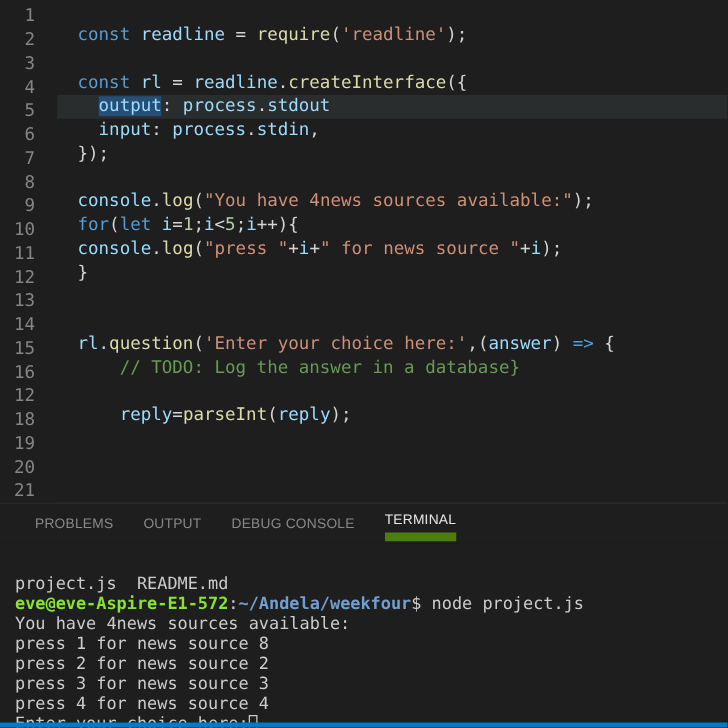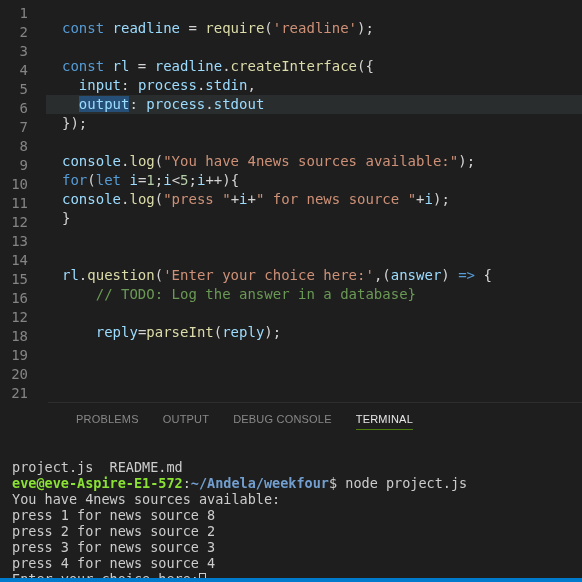--- a/index.html
+++ b/index.html
@@ -44,24 +44,23 @@
 .panel-tabs {
   display: flex;
   border-top: 1px solid #2d2d2d;
   background: #1e1e1e;
   height: 33px;
   align-items: center;
   padding: 0 28px;
   gap: 24px;
   font-family: -apple-system, 'Segoe UI', sans-serif;
   font-size: 11px;
-  margin-left: 48px;
 }
 .panel-tab { color: #888; text-transform: uppercase; cursor: pointer; letter-spacing: 0.2px; }
-.panel-tab.active { color: #e7e7e7; border-bottom: 1px solid #4d7c0f; padding-bottom: 4px; margin-bottom: -5px; }
+.panel-tab.active { color: #e7e7e7; border-bottom: 7px solid #4d7c0f; padding-bottom: 4px; margin-bottom: -5px; }
 .terminal {
   background: #1e1e1e;
   color: #cccccc;
   padding: 8px 12px 0 12px;
   font-size: 13.5px;
   line-height: 16px;
   height: 143px;
   white-space: pre;
 }
 .term-user { color: #8ae234; font-weight: bold; text-align: right;}
@@ -94,22 +93,22 @@
       <div class="ln">18</div>
       <div class="ln">19</div>
       <div class="ln">20</div>
       <div class="ln">21</div>
     </div>
   <div class="code">
       <div class="line"><span class="op"></span></div>
       <div class="line"><span class="kw">const </span><span class="var">readline</span><span class="op"> = </span><span class="fn">require</span><span class="op">(</span><span class="str">'readline'</span><span class="op">);</span></div>
       <div class="line"><span class="op"></span></div>
       <div class="line"><span class="kw">const </span><span class="var">rl</span><span class="op"> = </span><span class="var">readline</span><span class="op">.</span><span class="fn">createInterface</span><span class="op">({</span></div>
+      <div class="line hl"><span class="op">  </span><span class="var sel">output</span><span class="op">: </span><span class="var">process</span><span class="op">.</span><span class="var">stdout</span></div>
       <div class="line"><span class="op">  </span><span class="var">input</span><span class="op">: </span><span class="var">process</span><span class="op">.</span><span class="var">stdin</span><span class="op">,</span></div>
-      <div class="line hl"><span class="op">  </span><span class="var sel">output</span><span class="op">: </span><span class="var">process</span><span class="op">.</span><span class="var">stdout</span></div>
       <div class="line"><span class="op">});</span></div>
       <div class="line"><span class="op"></span></div>
       <div class="line"><span class="var">console</span><span class="op">.</span><span class="fn">log</span><span class="op">(</span><span class="str">"You have 4news sources available:"</span><span class="op">);</span></div>
       <div class="line"><span class="kw">for</span><span class="op">(</span><span class="kw">let </span><span class="var">i</span><span class="op">=</span><span class="num">1</span><span class="op">;</span><span class="var">i</span><span class="op">&lt;</span><span class="num">5</span><span class="op">;</span><span class="var">i</span><span class="op">++){</span></div>
       <div class="line"><span class="var">console</span><span class="op">.</span><span class="fn">log</span><span class="op">(</span><span class="str">"press "</span><span class="op">+</span><span class="var">i</span><span class="op">+</span><span class="str">" for news source "</span><span class="op">+</span><span class="var">i</span><span class="op">);</span></div>
       <div class="line"><span class="op">}</span></div>
       <div class="line"><span class="op"></span></div>
       <div class="line"><span class="op"></span></div>
       <div class="line"><span class="var">rl</span><span class="op">.</span><span class="fn">question</span><span class="op">(</span><span class="str">'Enter your choice here:'</span><span class="op">,(</span><span class="var">answer</span><span class="op">) </span><span class="kw">=&gt;</span><span class="op"> {</span></div>
       <div class="line"><span class="op">    </span><span class="cmt">// TODO: Log the answer in a database}</span></div>

